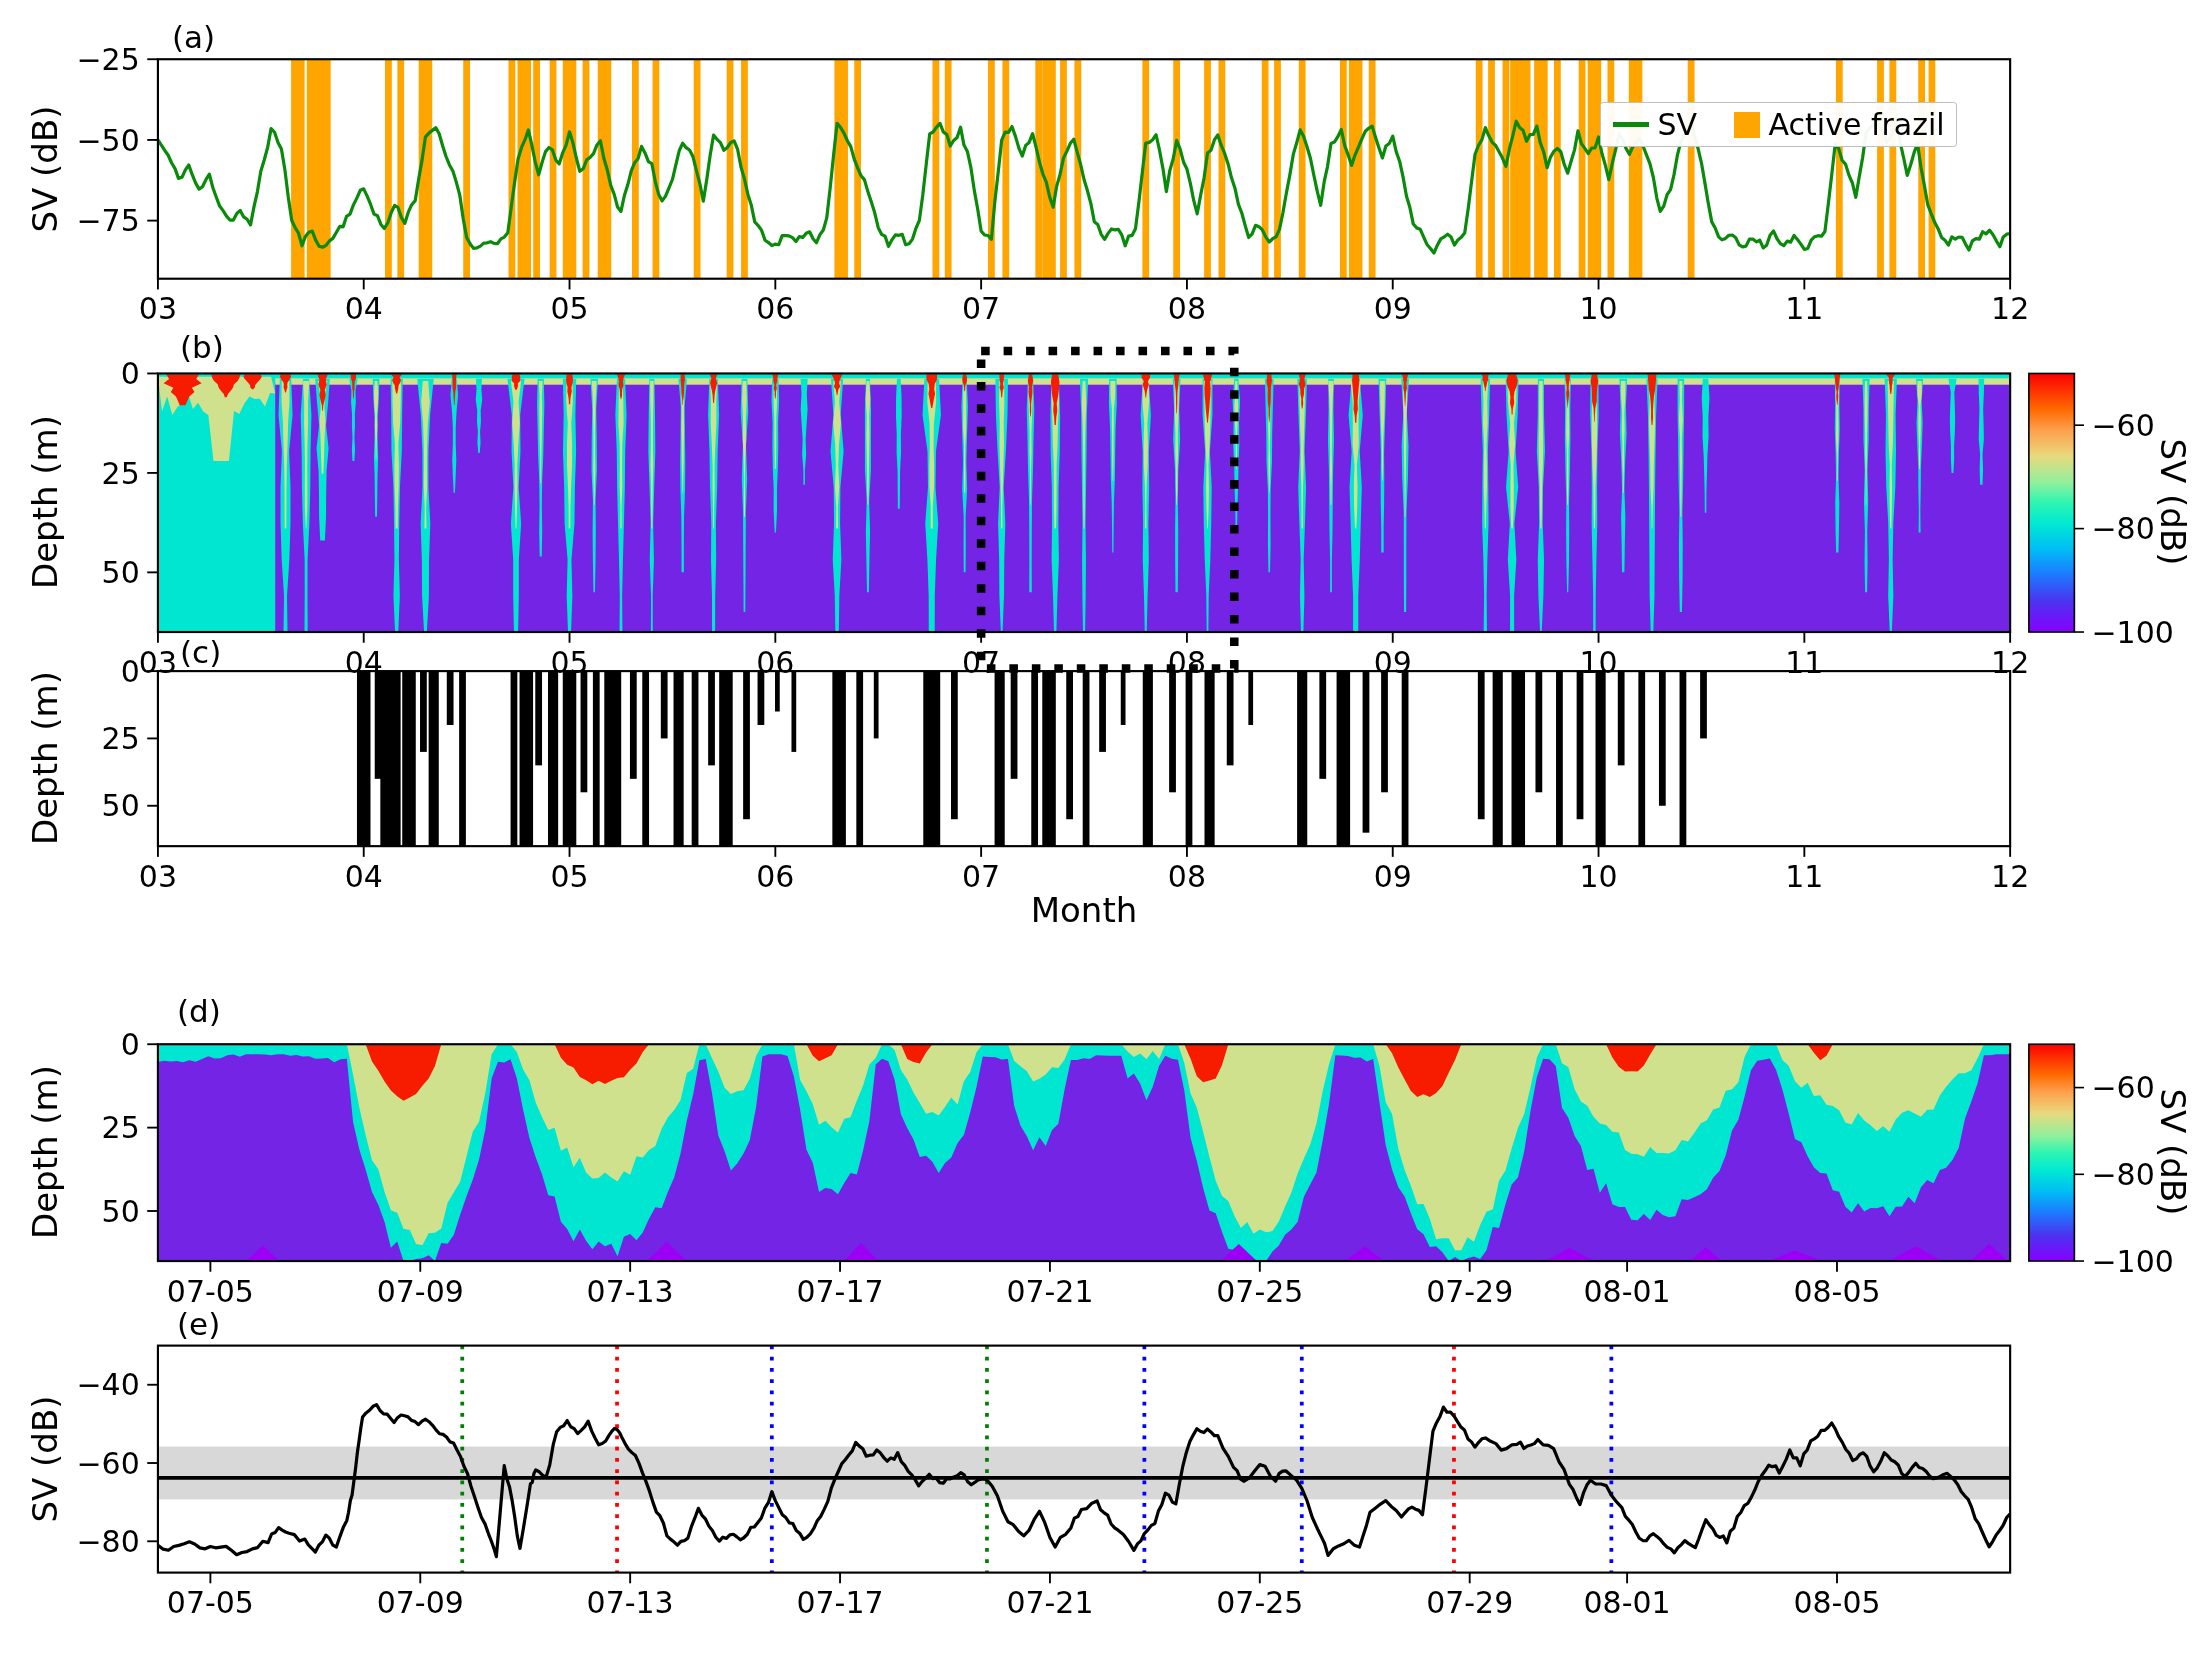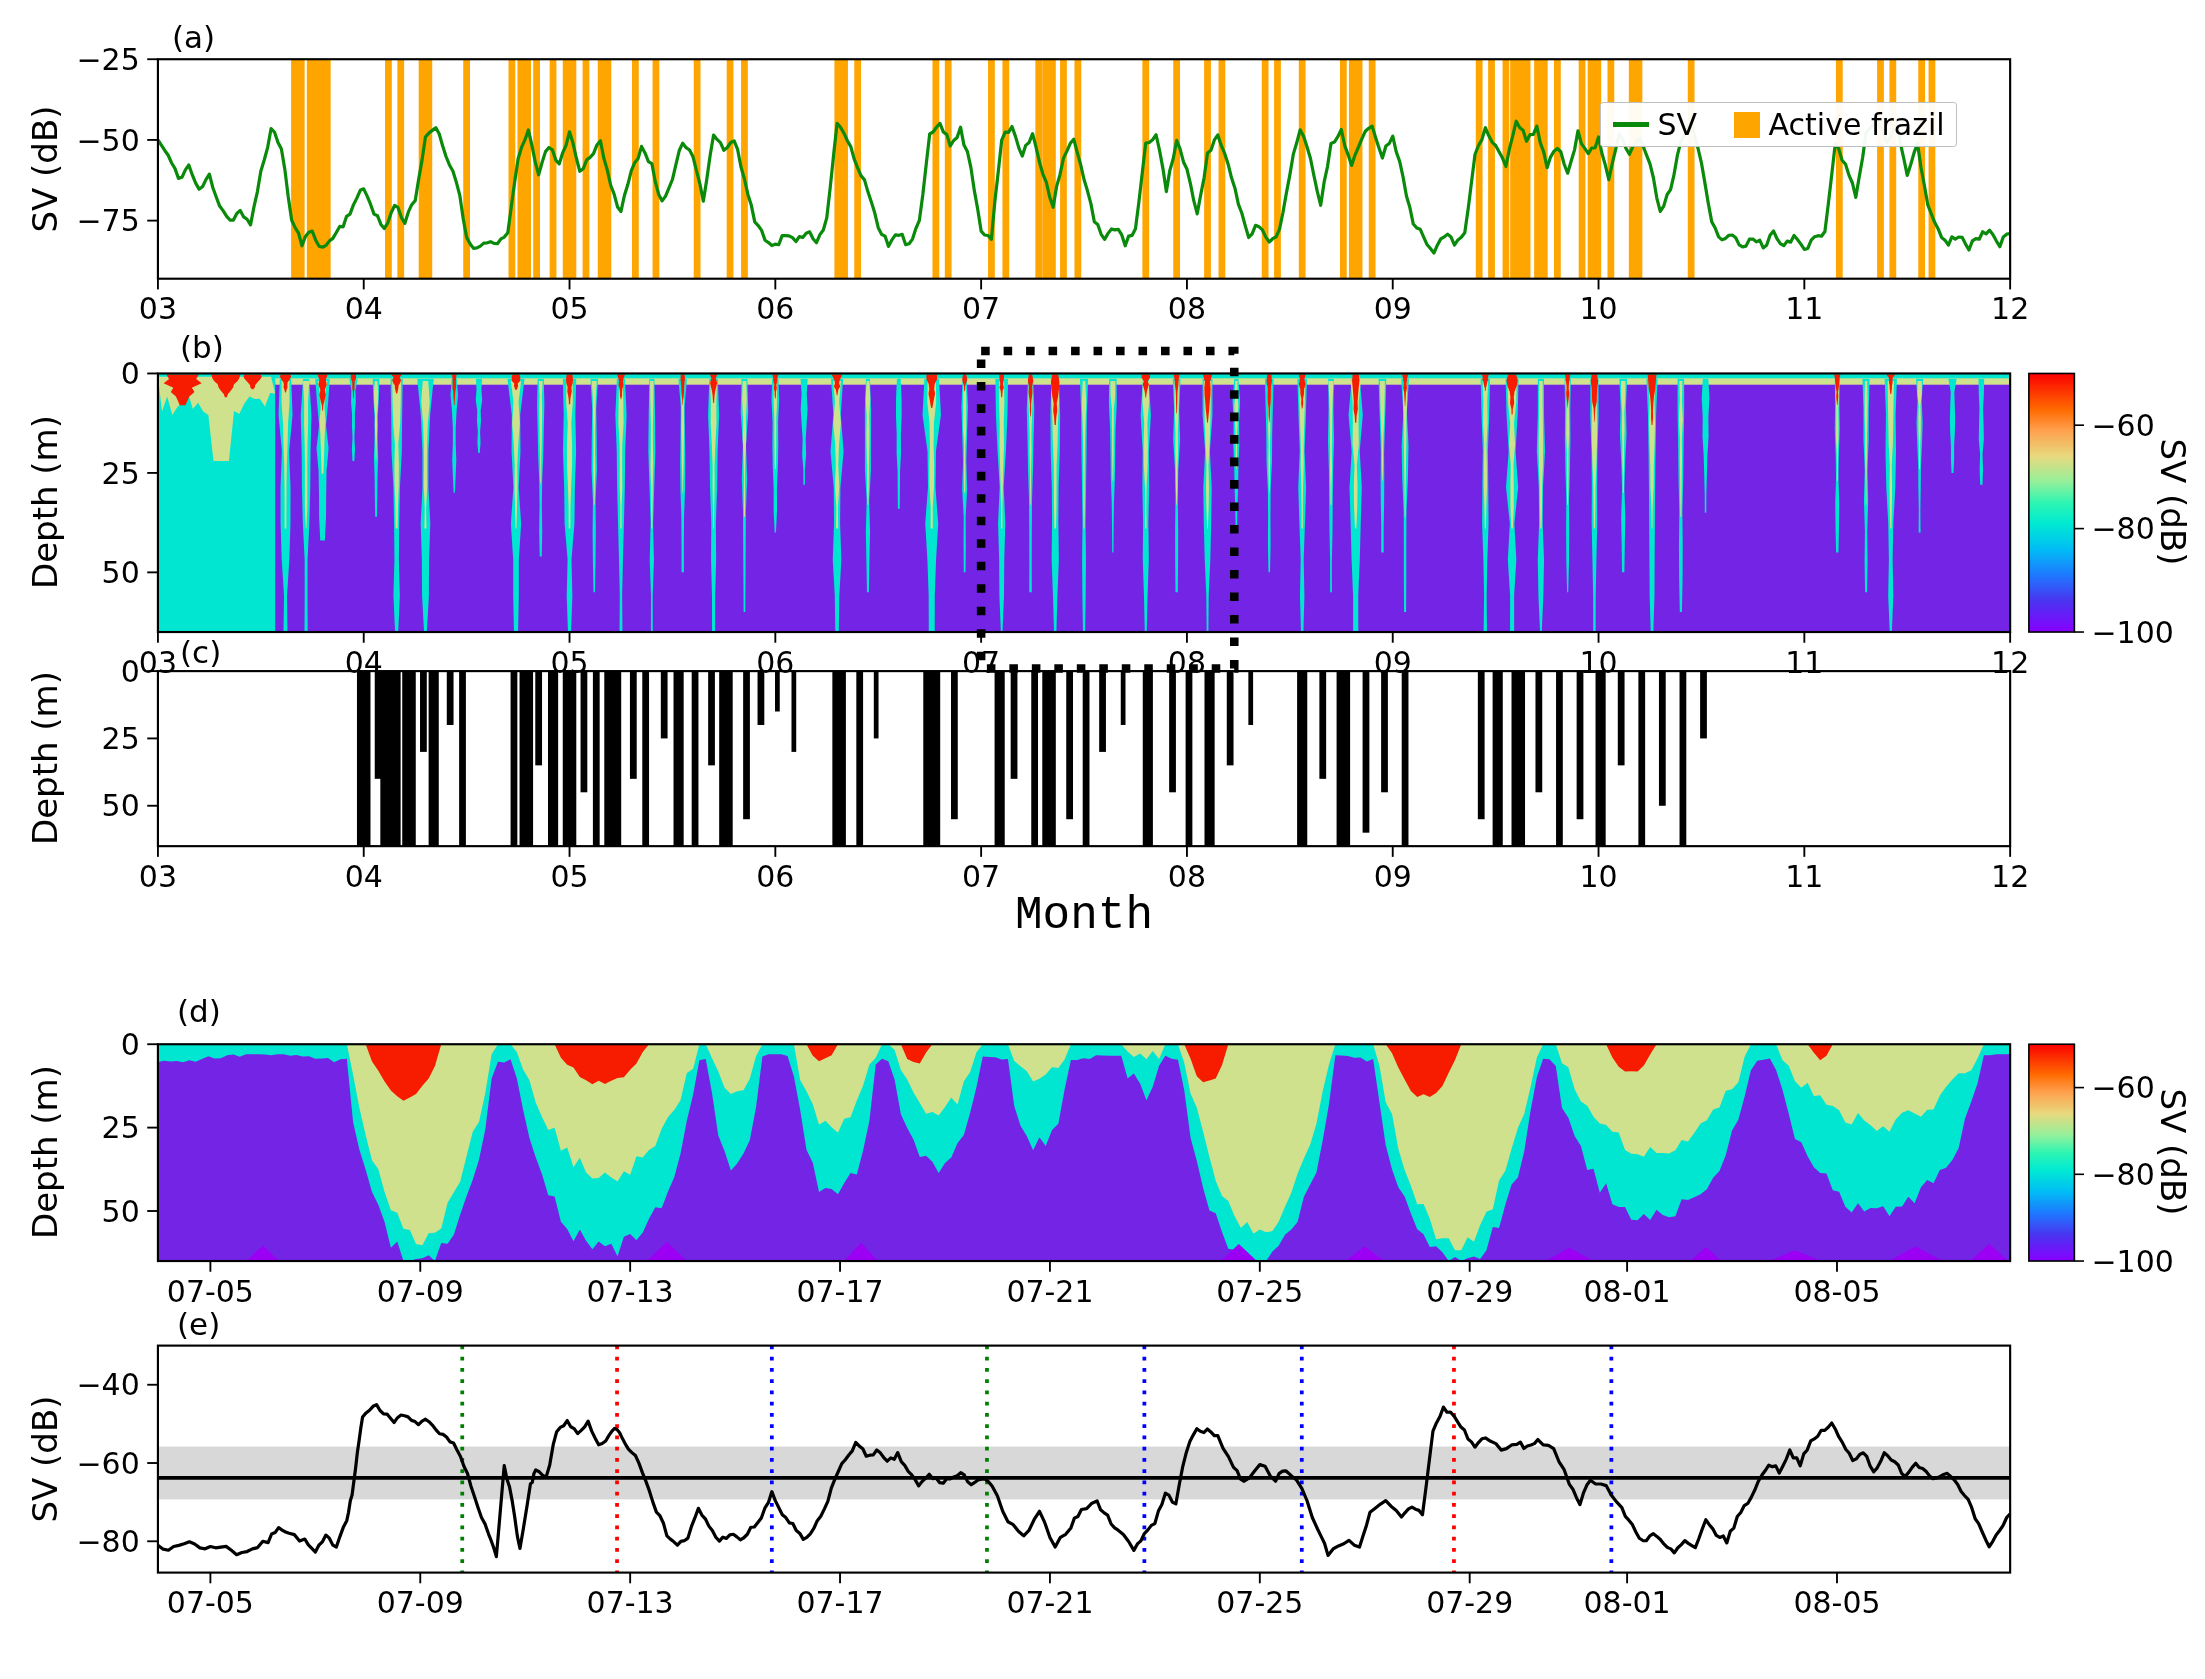--- a/index.html
+++ b/index.html
@@ -3,21 +3,21 @@
 <meta charset="utf-8">
 <style>
   html,body{margin:0;padding:0;background:#fff;}
   .fig{position:relative;width:2205px;height:1680px;background:#fff;
        font-family:"DejaVu Sans","Liberation Sans",sans-serif;color:#000;overflow:hidden;}
   .plabel{position:absolute;font-size:31px;}
   .ylab{position:absolute;font-size:34px;white-space:nowrap;
         transform:translate(-50%,-50%) rotate(-90deg);}
   .cblab{position:absolute;font-size:34px;white-space:nowrap;
         transform:translate(-50%,-50%) rotate(90deg);}
-  .xlab{position:absolute;font-size:46px;transform:translate(-50%,0);font-family:Liberation Mono, monospace;}
+  .xlab{position:absolute;font-size:34px;transform:translate(-50%,0);}
   .legend{position:absolute;left:1600px;top:64px;height:43px;display:flex;align-items:center;
           background:rgba(255,255,255,.95);border:1.1px solid #bfbfbf;border-radius:3.2px;
           padding:0 11.8px;font-size:30px;margin-top:38px;}
   .legline{display:inline-block;width:36px;height:4.8px;margin-right:8.6px;}
   .legswatch{display:inline-block;width:26px;height:26px;margin:0 8.6px 0 37px;}
   svg text{font-family:"DejaVu Sans","Liberation Sans",sans-serif;fill:#000;}
 </style>
 </head>
 <body>
 

